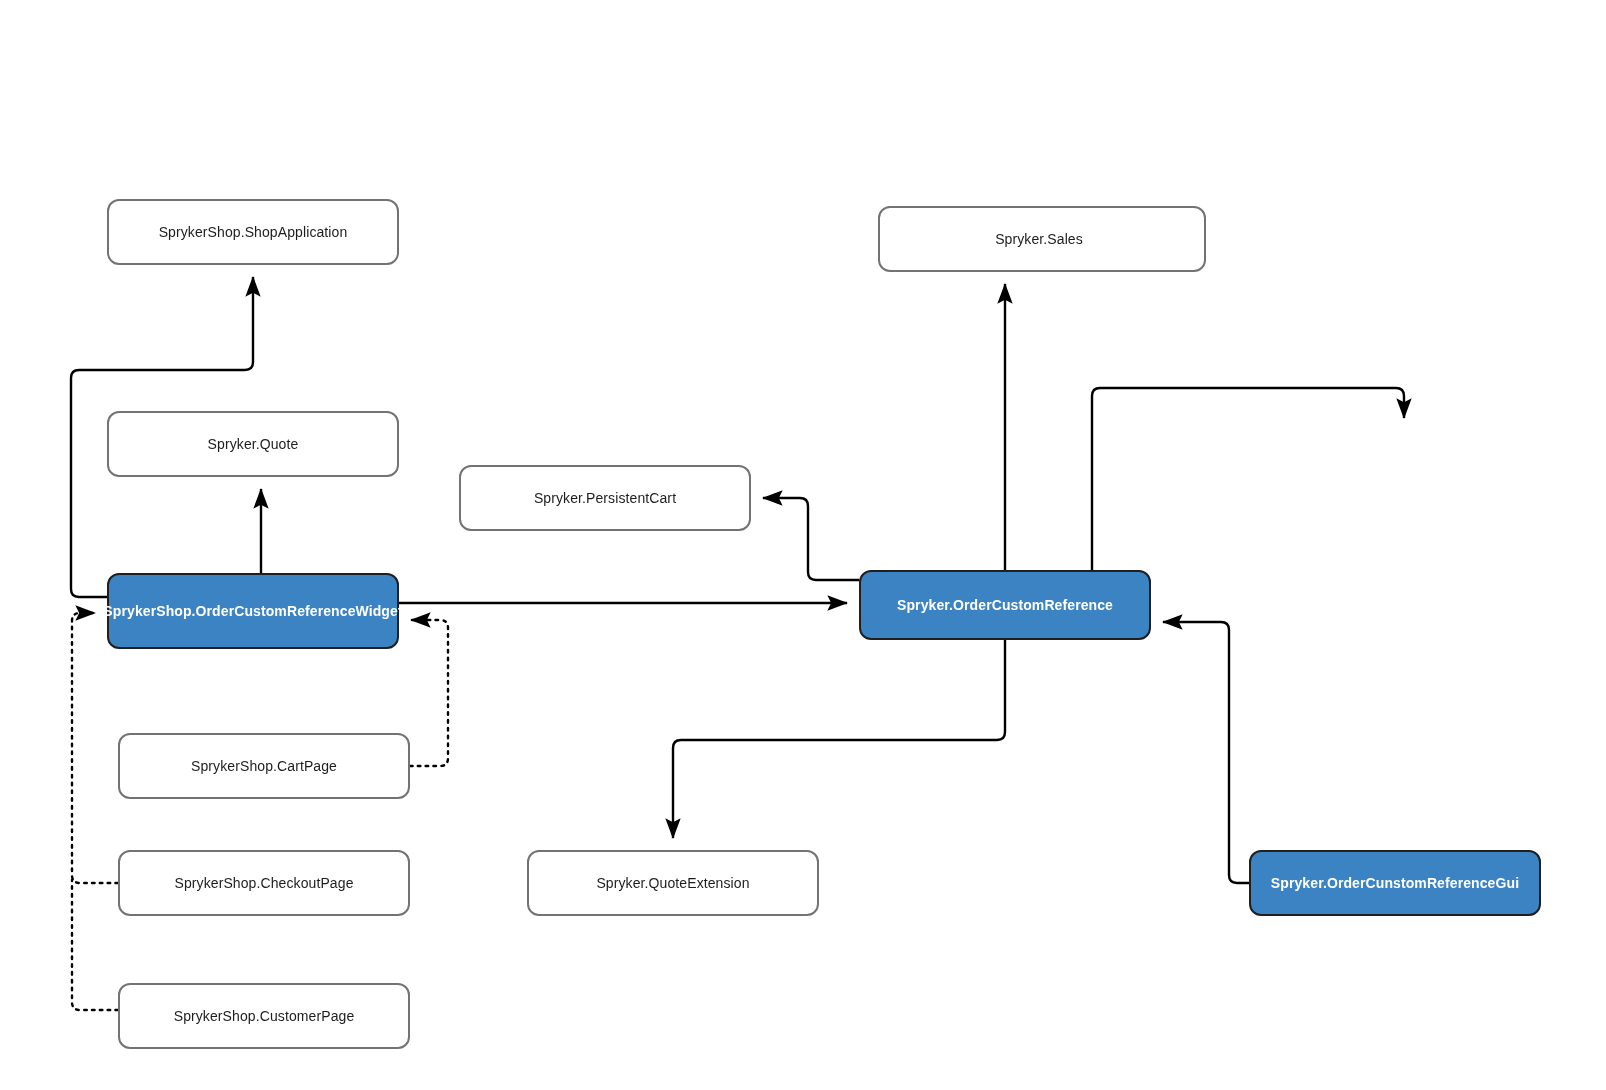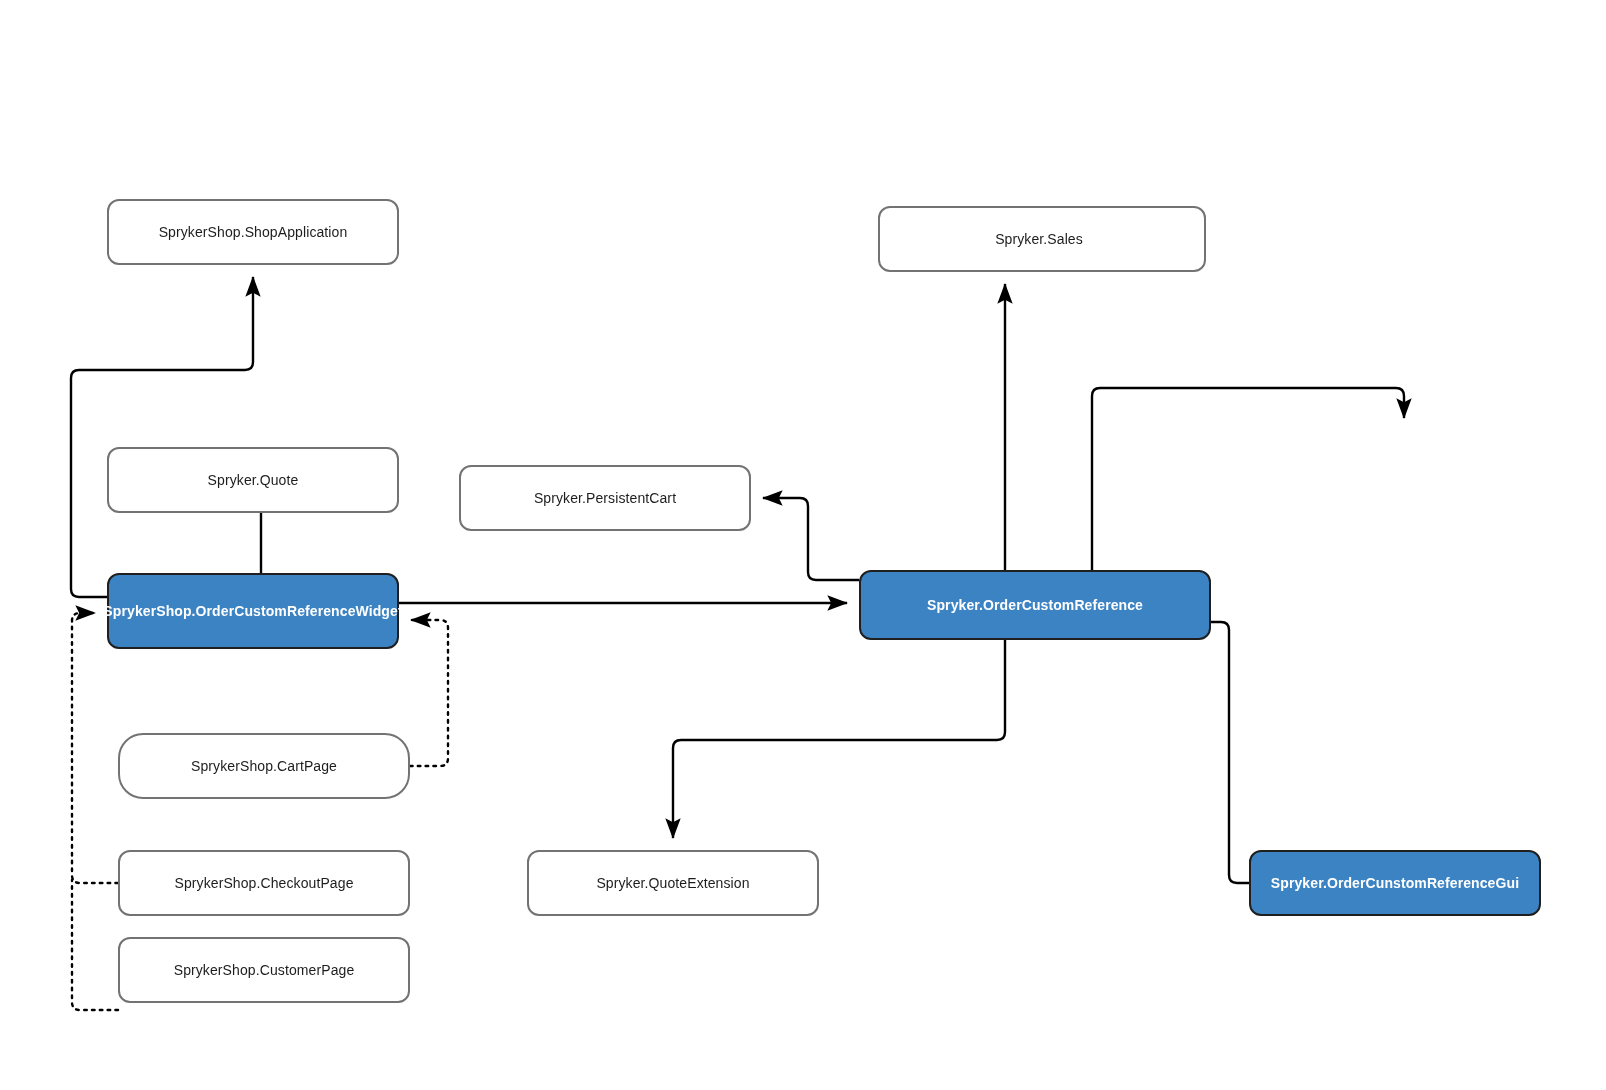--- a/index.html
+++ b/index.html
@@ -87,50 +87,50 @@
       <path d="M118,883 L80,883 Q72,883 72,875 L72,621 Q72,613 80,613 L95,613" marker-end="url(#arrowDotted)"></path>
 
       <path d="M118,1010 L80,1010 Q72,1010 72,1002 L72,880"></path>
     </g>
   </svg>
 
   <div class="node" style="left:107px;top:199px;width:292px;height:66px;">
     <span class="label">SprykerShop.ShopApplication</span>
   </div>
 
-  <div class="node" style="left:107px;top:411px;width:292px;height:66px;margin-top:36px;">
+  <div class="node" style="left:107px;top:411px;width:292px;height:66px;">
     <span class="label">Spryker.Quote</span>
   </div>
 
   <div class="node" style="left:459px;top:465px;width:292px;height:66px;">
     <span class="label">Spryker.PersistentCart</span>
   </div>
 
   <div class="node highlight" style="left:107px;top:573px;width:292px;height:76px;">
     <span class="label">SprykerShop.OrderCustomReferenceWidget</span>
   </div>
 
-  <div class="node" style="left:118px;top:733px;width:292px;height:66px;border-radius:25px;">
+  <div class="node" style="left:118px;top:733px;width:292px;height:66px;">
     <span class="label">SprykerShop.CartPage</span>
   </div>
 
   <div class="node" style="left:118px;top:850px;width:292px;height:66px;text-align:right;">
     <span class="label">SprykerShop.CheckoutPage</span>
   </div>
 
-  <div class="node" style="left:118px;top:937px;width:292px;height:66px;">
+  <div class="node" style="left:118px;top:983px;width:292px;height:66px;">
     <span class="label">SprykerShop.CustomerPage</span>
   </div>
 
   <div class="node nudge-left" style="left:878px;top:206px;width:328px;height:66px;">
     <span class="label">Spryker.Sales</span>
   </div>
 
 
-  <div class="node highlight" style="left:859px;top:570px;width:352px;height:70px;">
+  <div class="node highlight" style="left:859px;top:570px;width:292px;height:70px;">
     <span class="label">Spryker.OrderCustomReference</span>
   </div>
 
   <div class="node" style="left:527px;top:850px;width:292px;height:66px;">
     <span class="label">Spryker.QuoteExtension</span>
   </div>
 
   <div class="node highlight" style="left:1249px;top:850px;width:292px;height:66px;">
     <span class="label">Spryker.OrderCunstomReferenceGui</span>
   </div>

